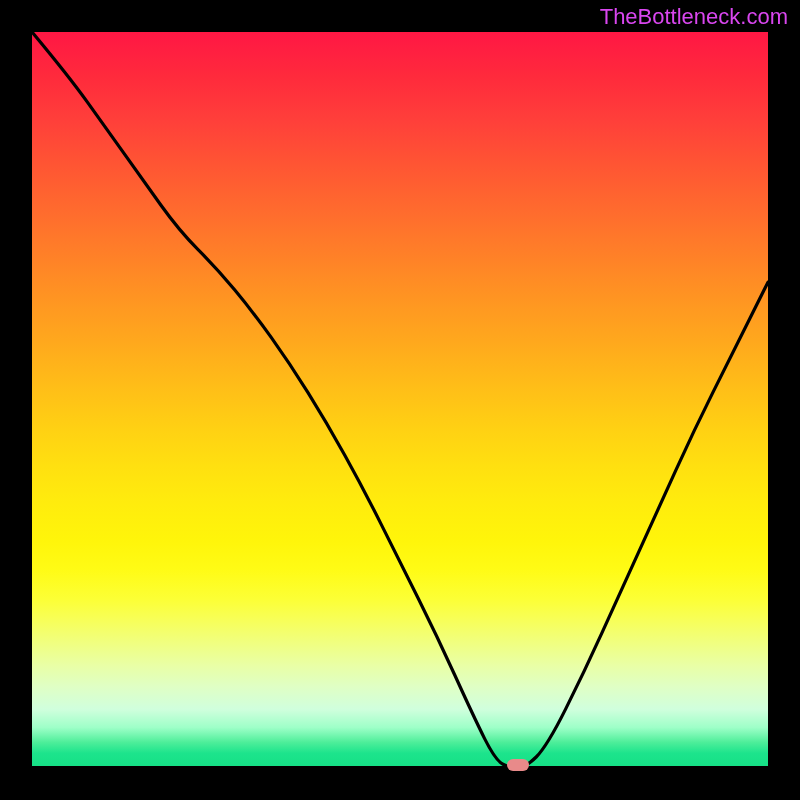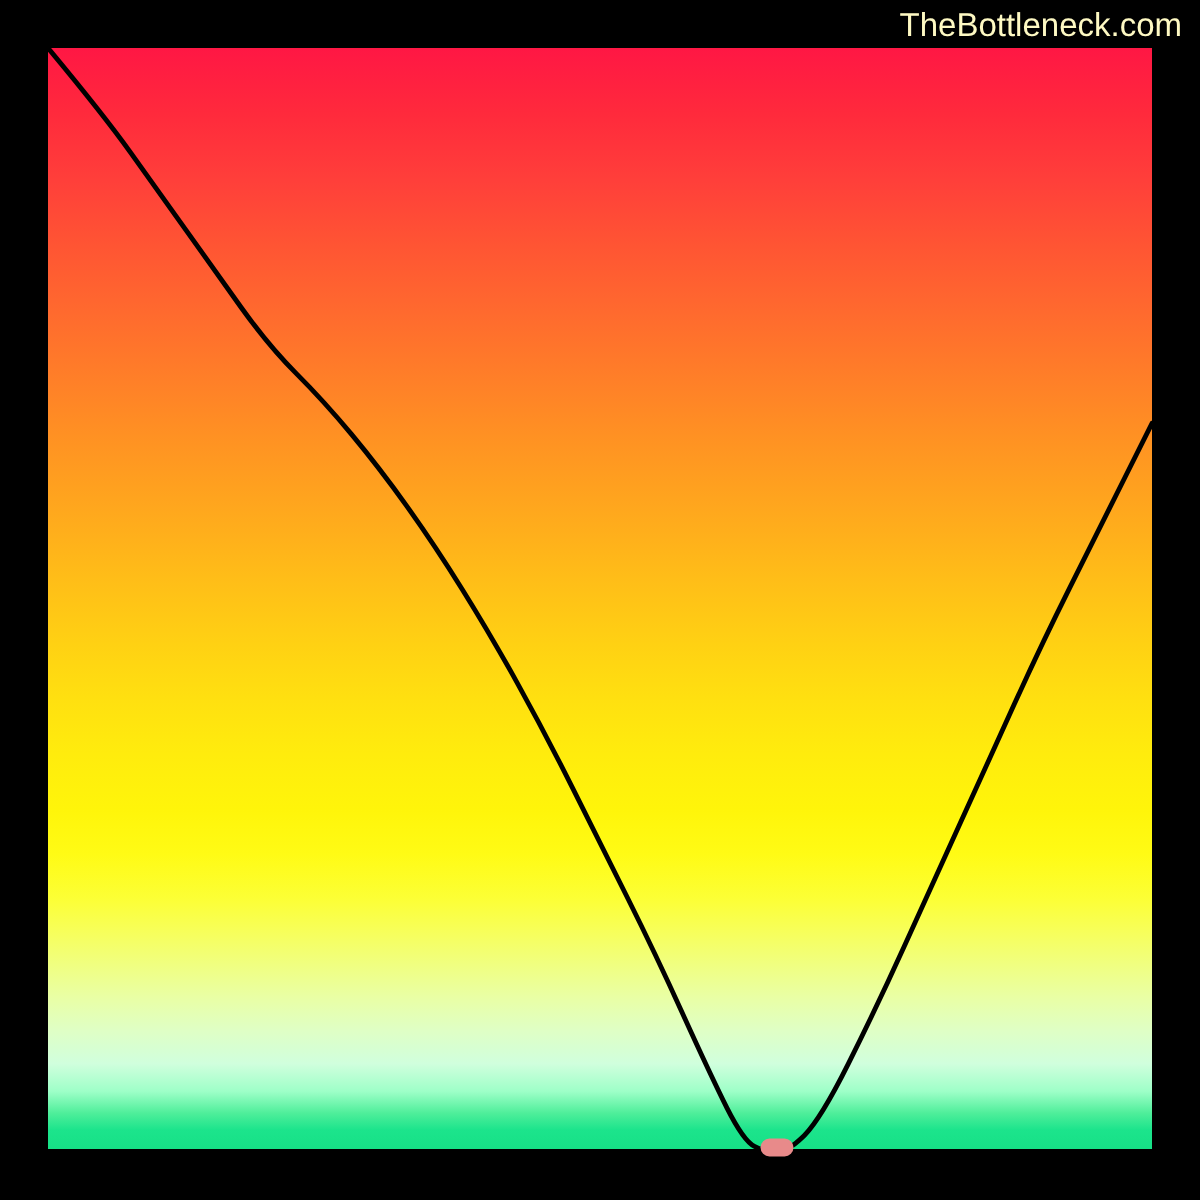--- a/index.html
+++ b/index.html
@@ -8,21 +8,21 @@
     height: 800px;
     background: #000;
     font-family: Arial, sans-serif;
     position: relative;
     overflow: hidden;
   }
   .watermark {
     position: absolute;
     top: 4px;
     right: 12px;
-    color: #fef9c3;
+    color: #d946ef;
     font-size: 22px;
     font-weight: 500;
     z-index: 10;
   }
   .plot-area {
     position: absolute;
     left: 32px;
     top: 32px;
     width: 736px;
     height: 736px;

